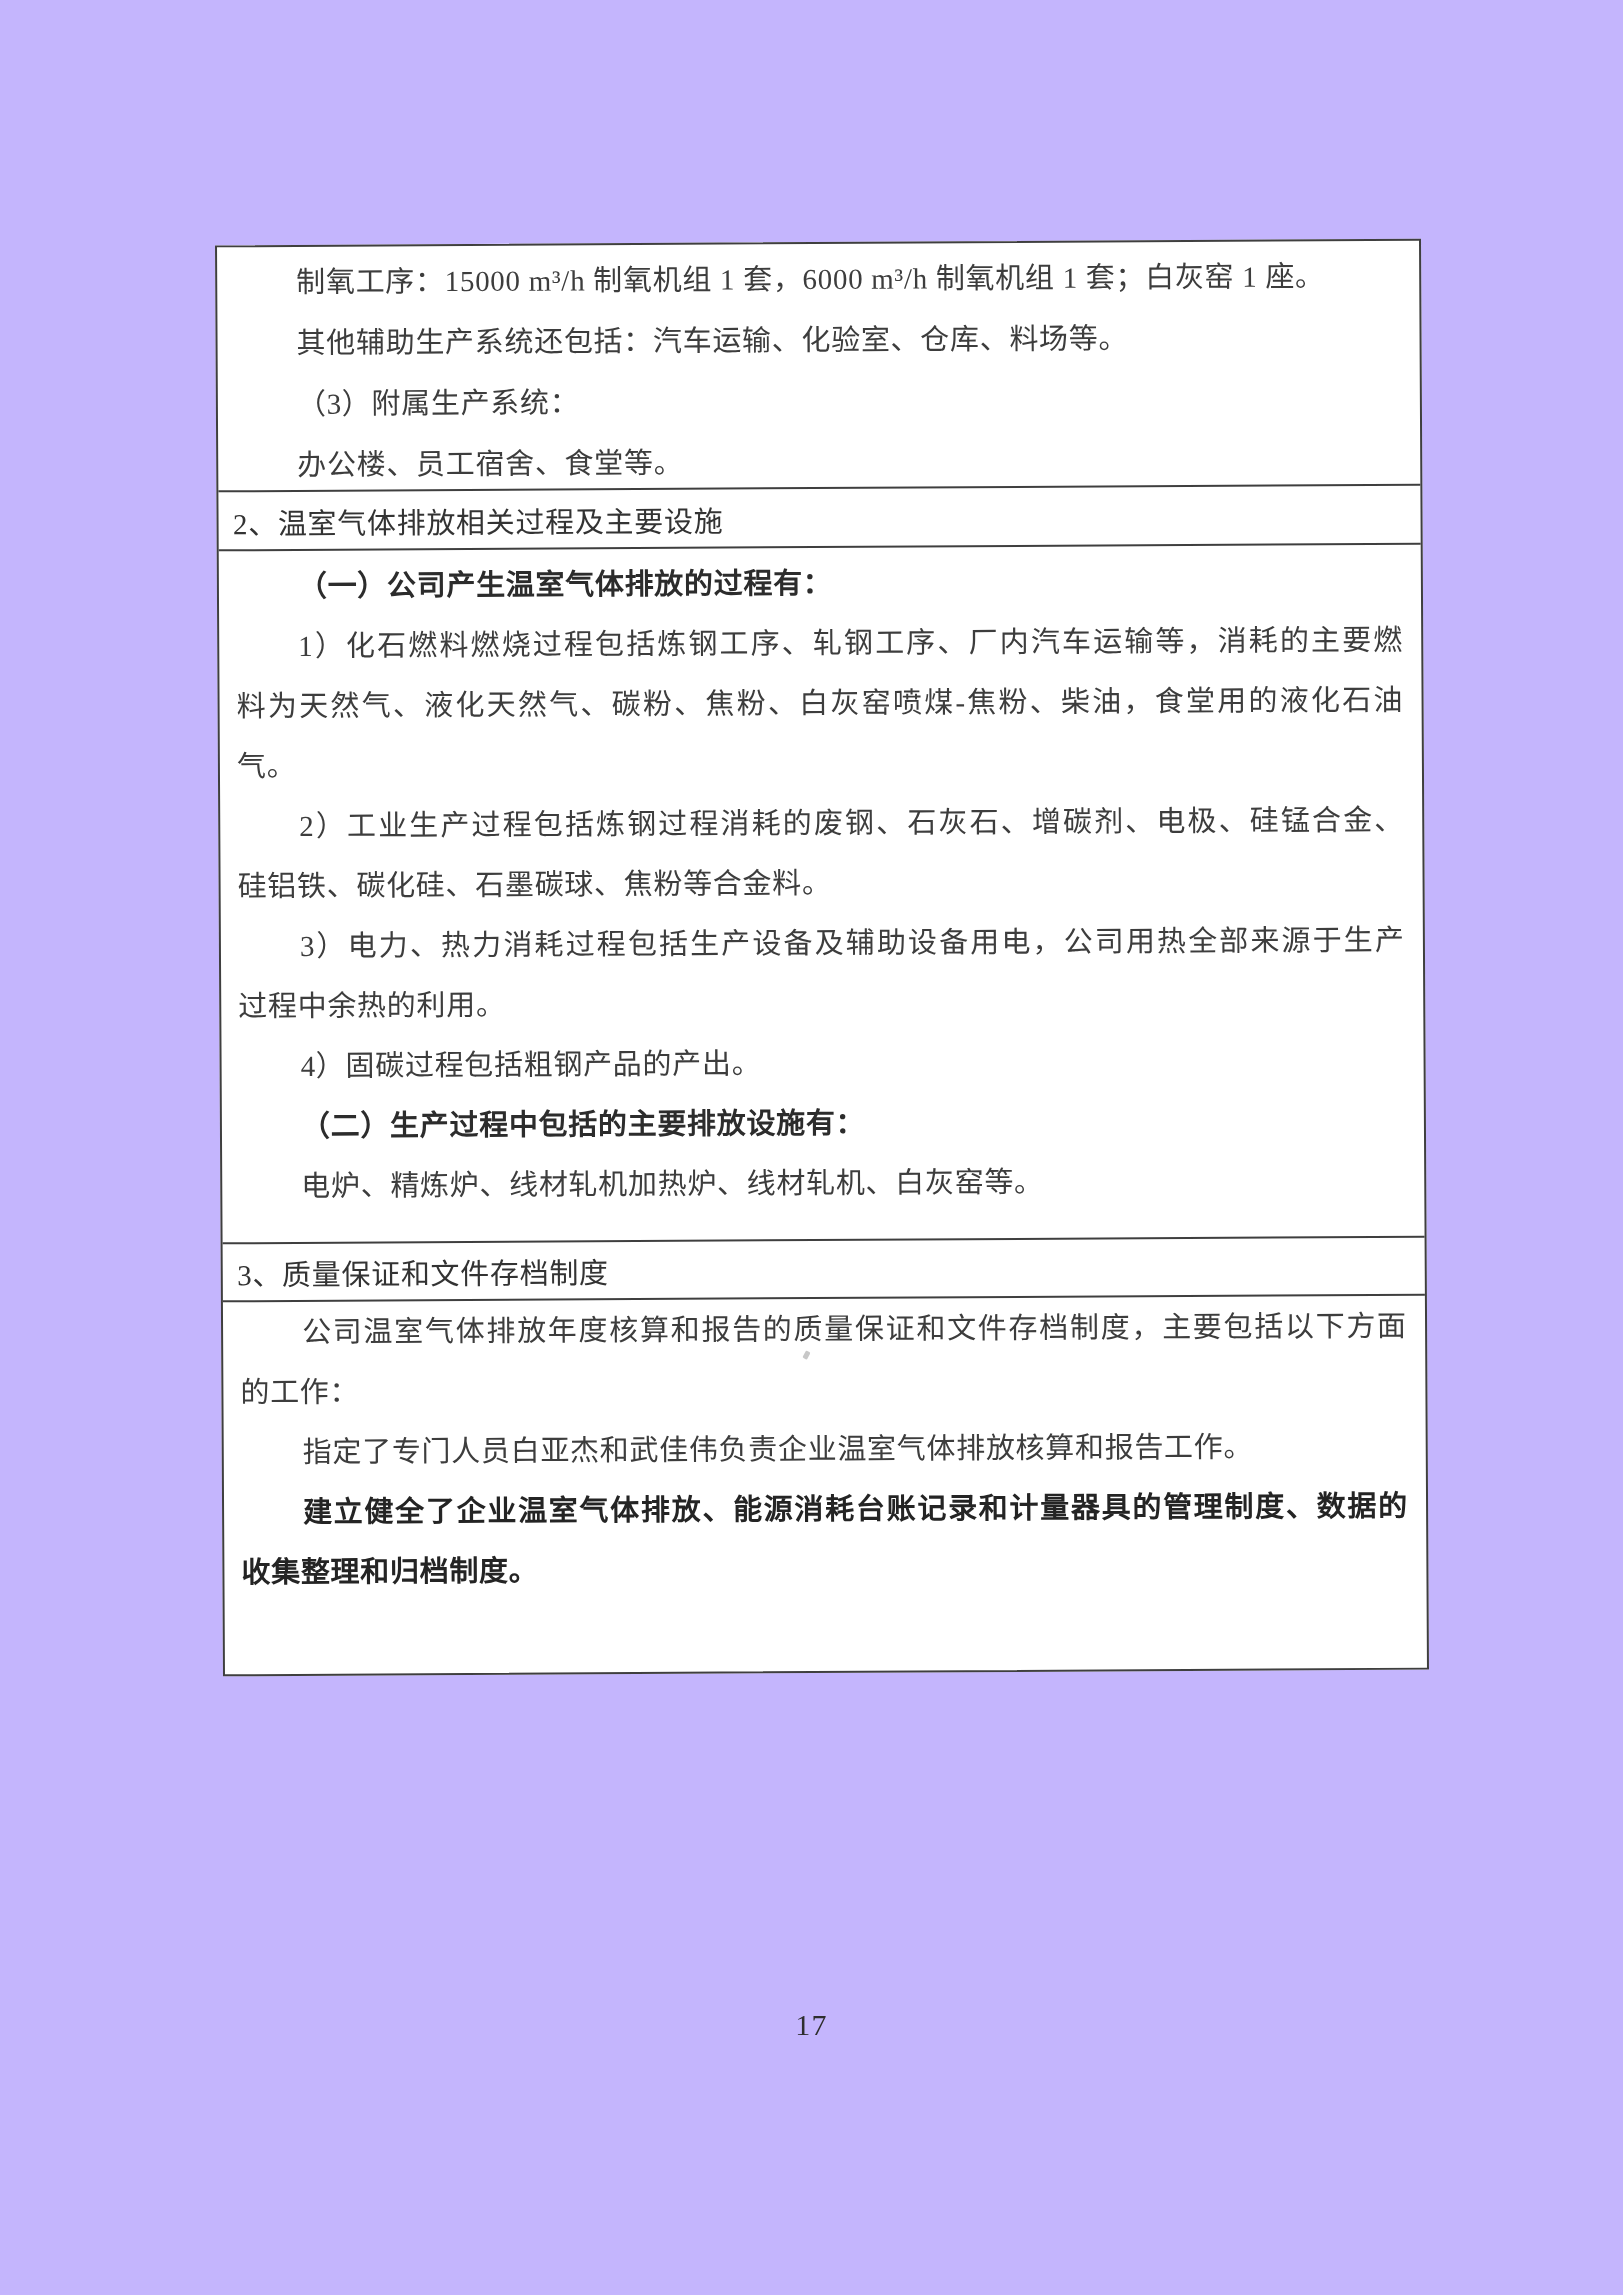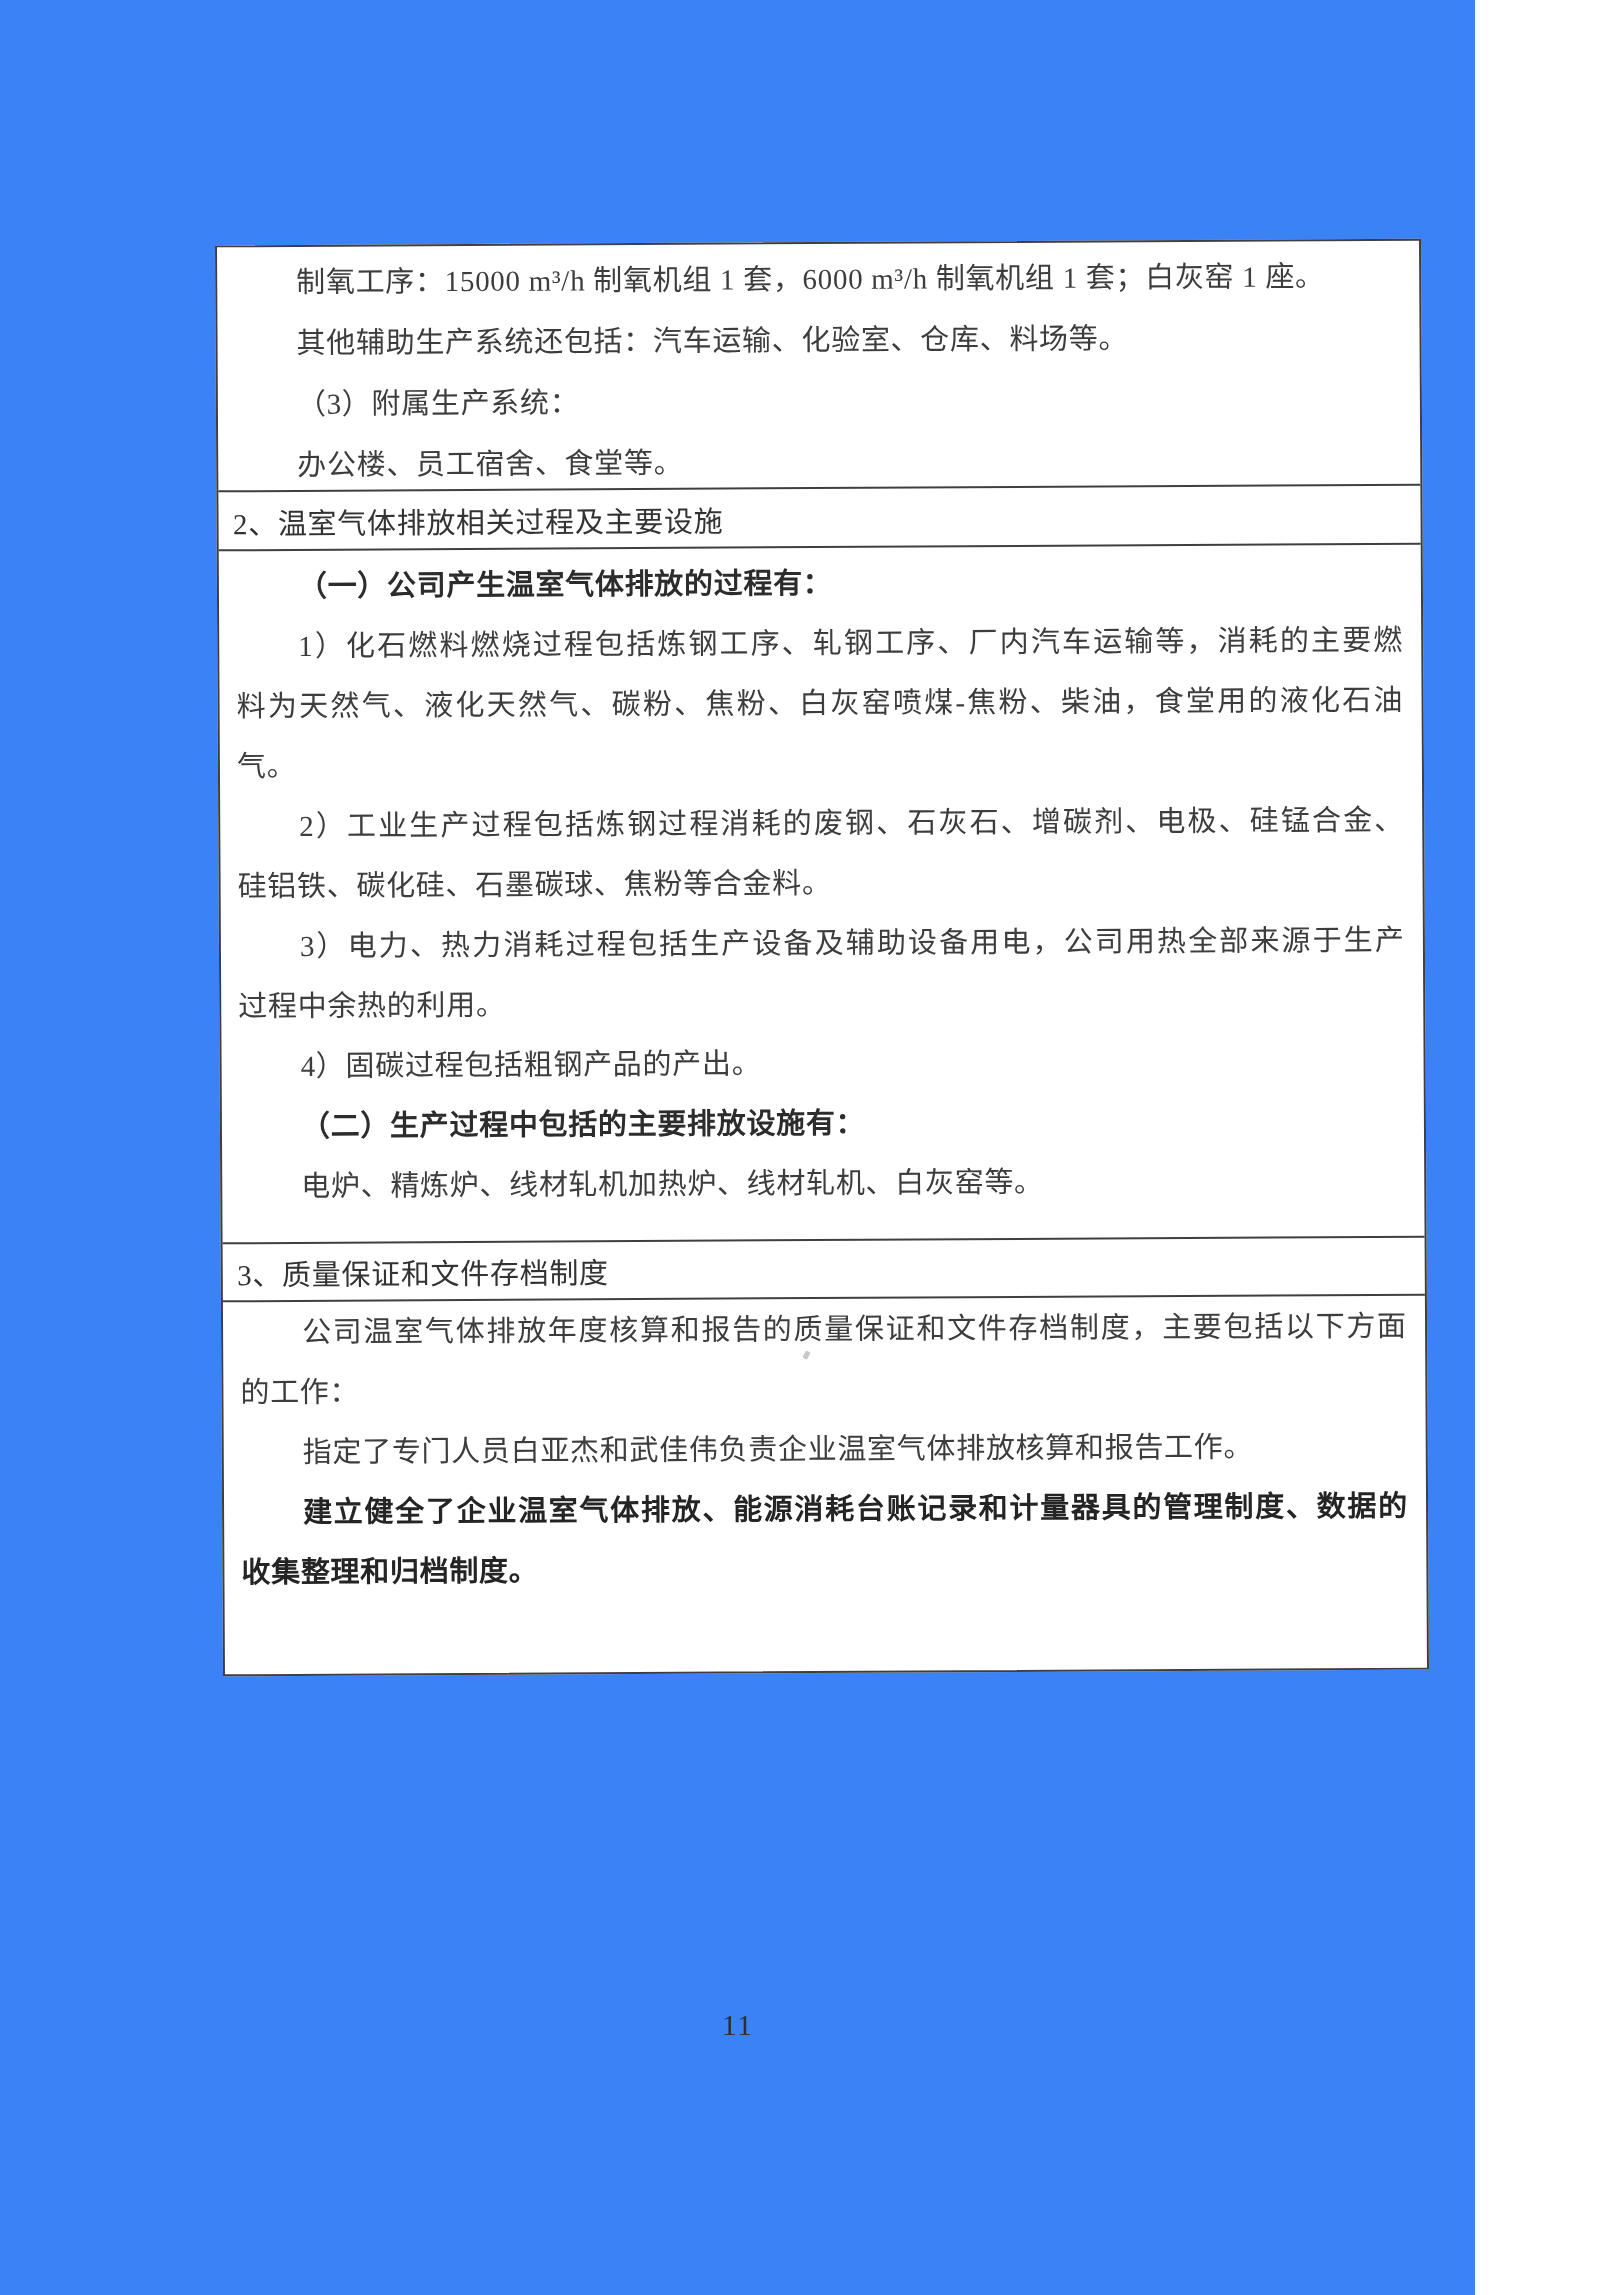--- a/index.html
+++ b/index.html
@@ -1,20 +1,20 @@
 <!DOCTYPE html>
 <html lang="zh-CN" style="font-size:10.5px"><head>
 <meta charset="utf-8">
 <style>
   html,body{margin:0;padding:0;background:#ffffff;}
   *{box-sizing:border-box;}
   .page{
     position:relative;
-    width:1475px;height:2295px;
-    background:#3b82f6;
+    width:1623px;height:2295px;
+    background:#c4b5fd;
     font-family:"Liberation Serif","DejaVu Serif",serif;
     color:#3d3d3d;
     overflow:hidden;
   }
   .tbl{
     position:absolute;
     left:219px;top:242px;
     width:1206px;
     border:2.6px solid #3f3f3f;
     transform:rotate(-0.32deg);
@@ -116,16 +116,16 @@
       <p class="ln">的工作：</p>
       <p class="ln ind">指定了专门人员白亚杰和武佳伟负责企业温室气体排放核算和报告工作。</p>
       <p class="ln ind j sb">建立健全了企业温室气体排放、能源消耗台账记录和计量器具的管理制度、数据的</p>
       <p class="ln sb">收集整理和归档制度。</p>
     </div>
 
   </div>
 
   <div class="speck"></div>
 
-  <div class="pagenum">11</div>
+  <div class="pagenum">17</div>
 
 </div>
 
 
 </body></html>

